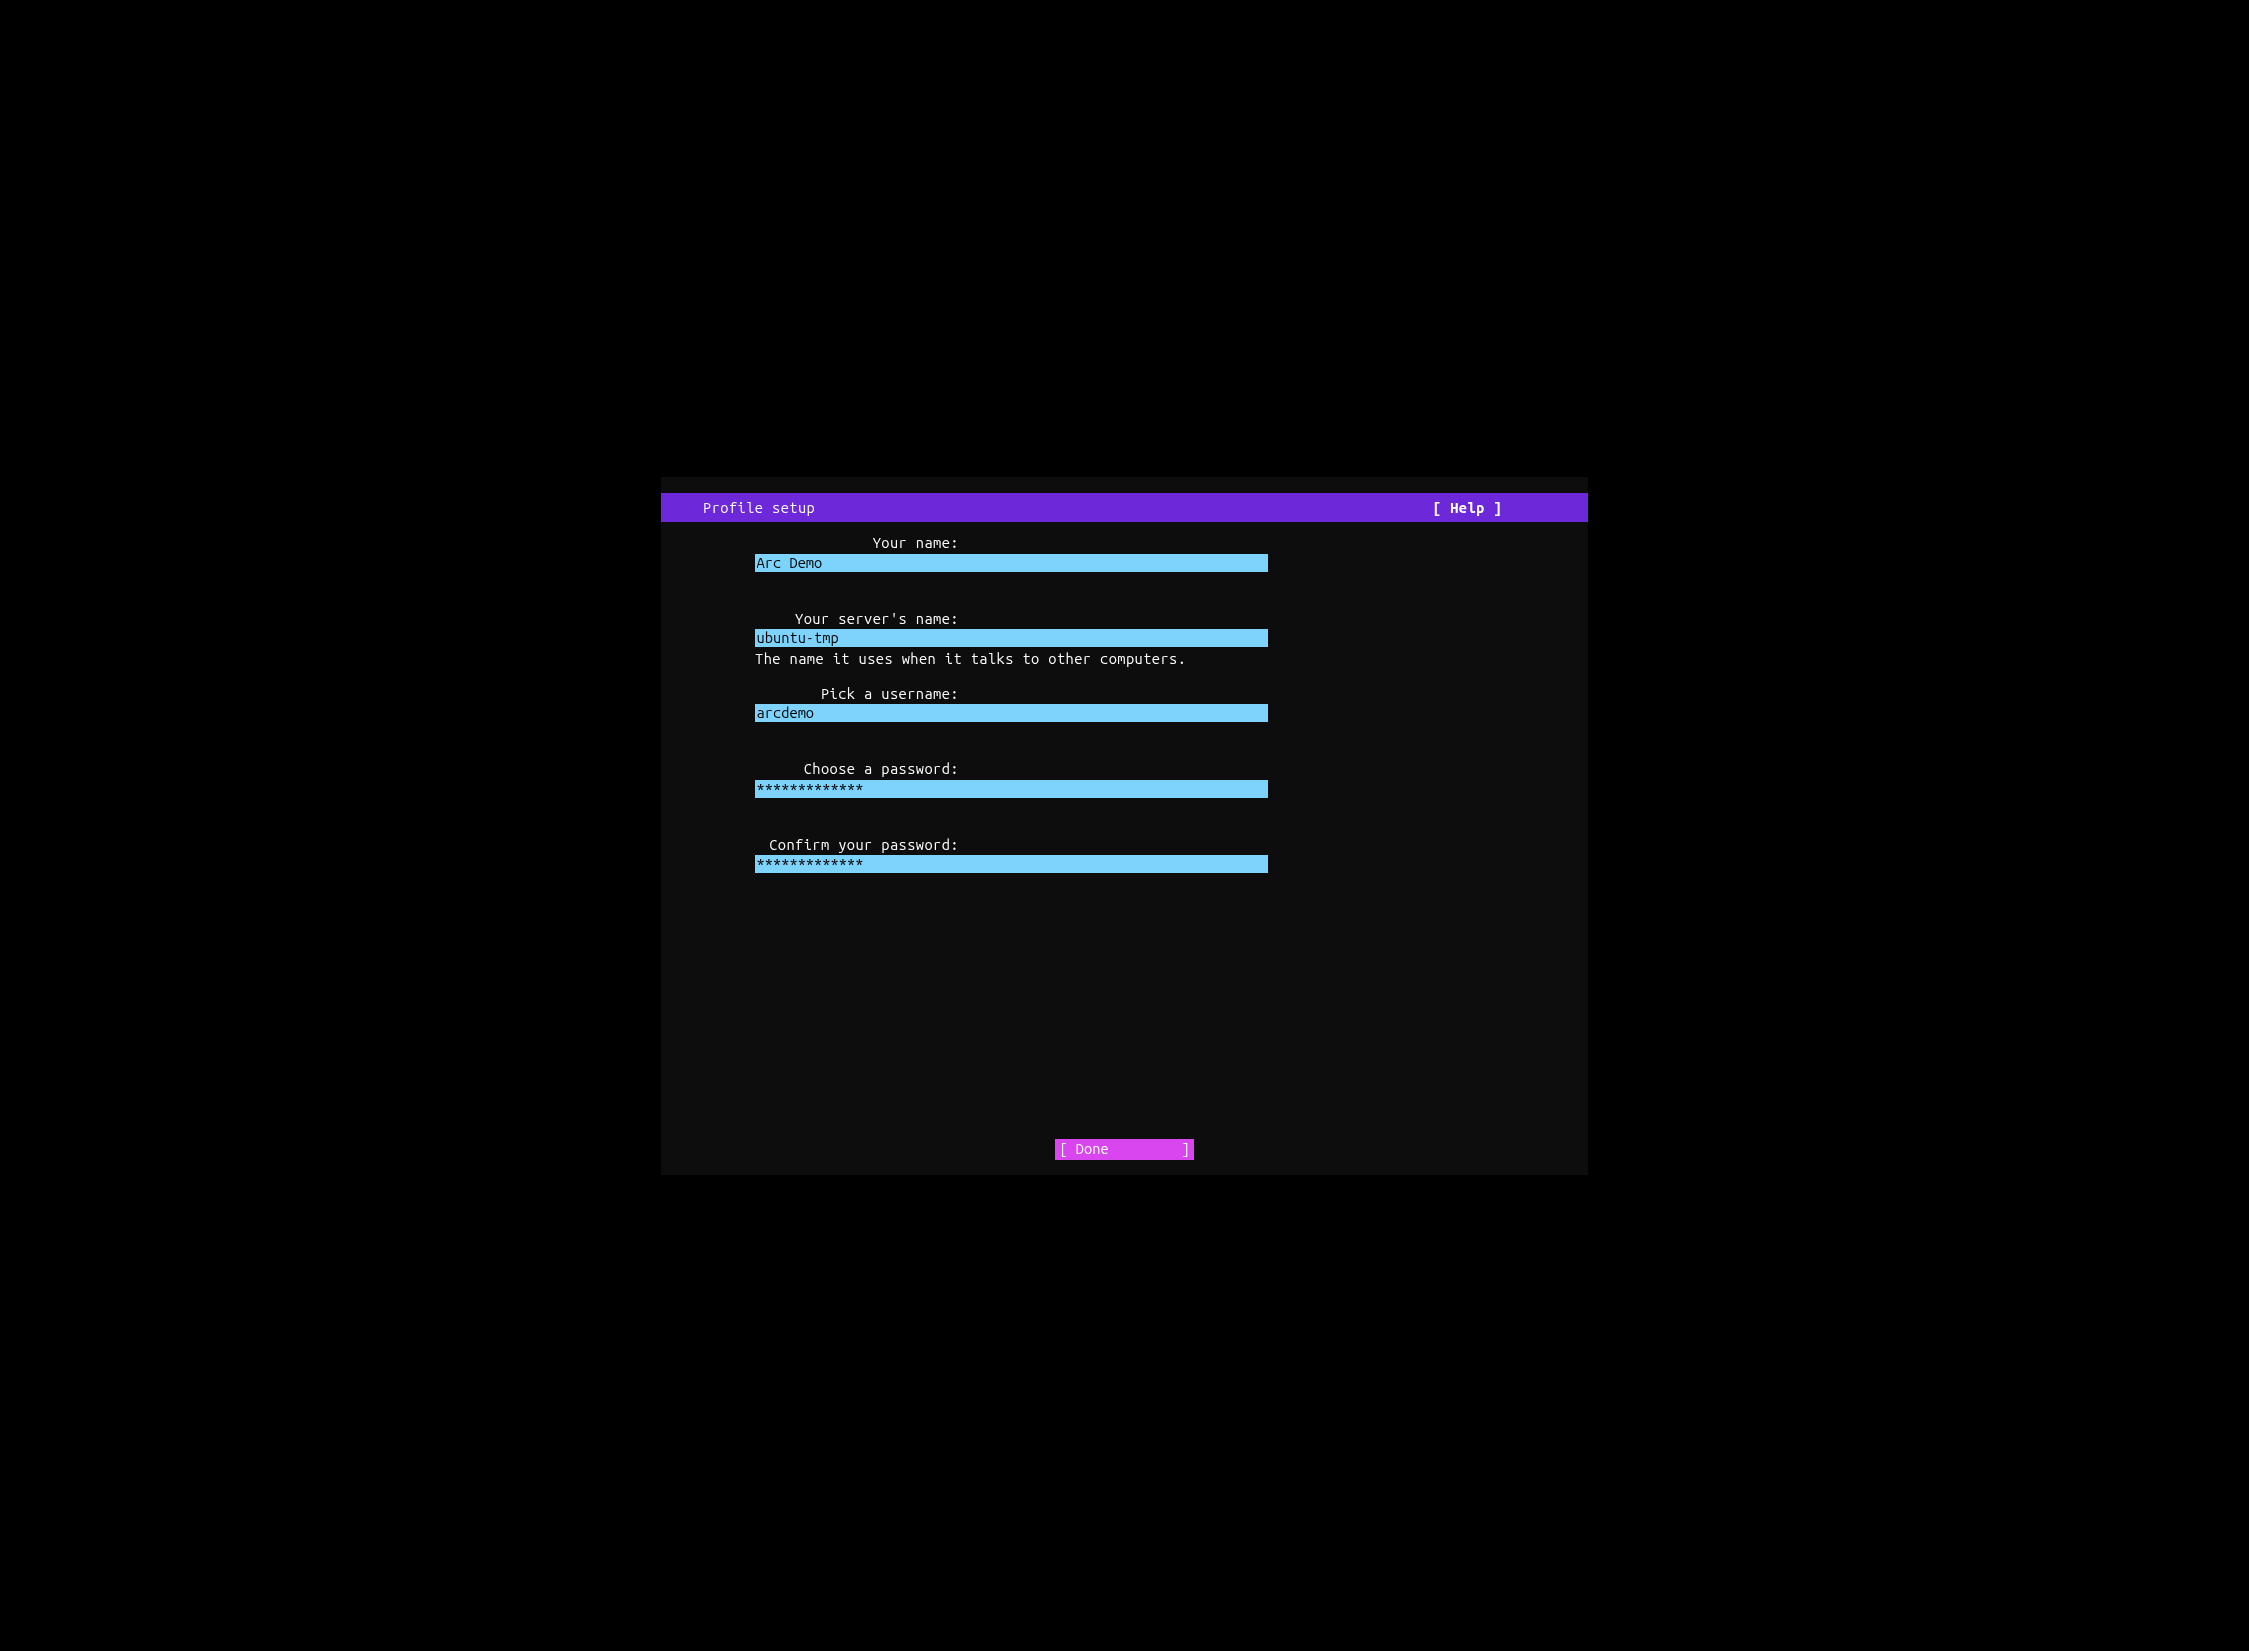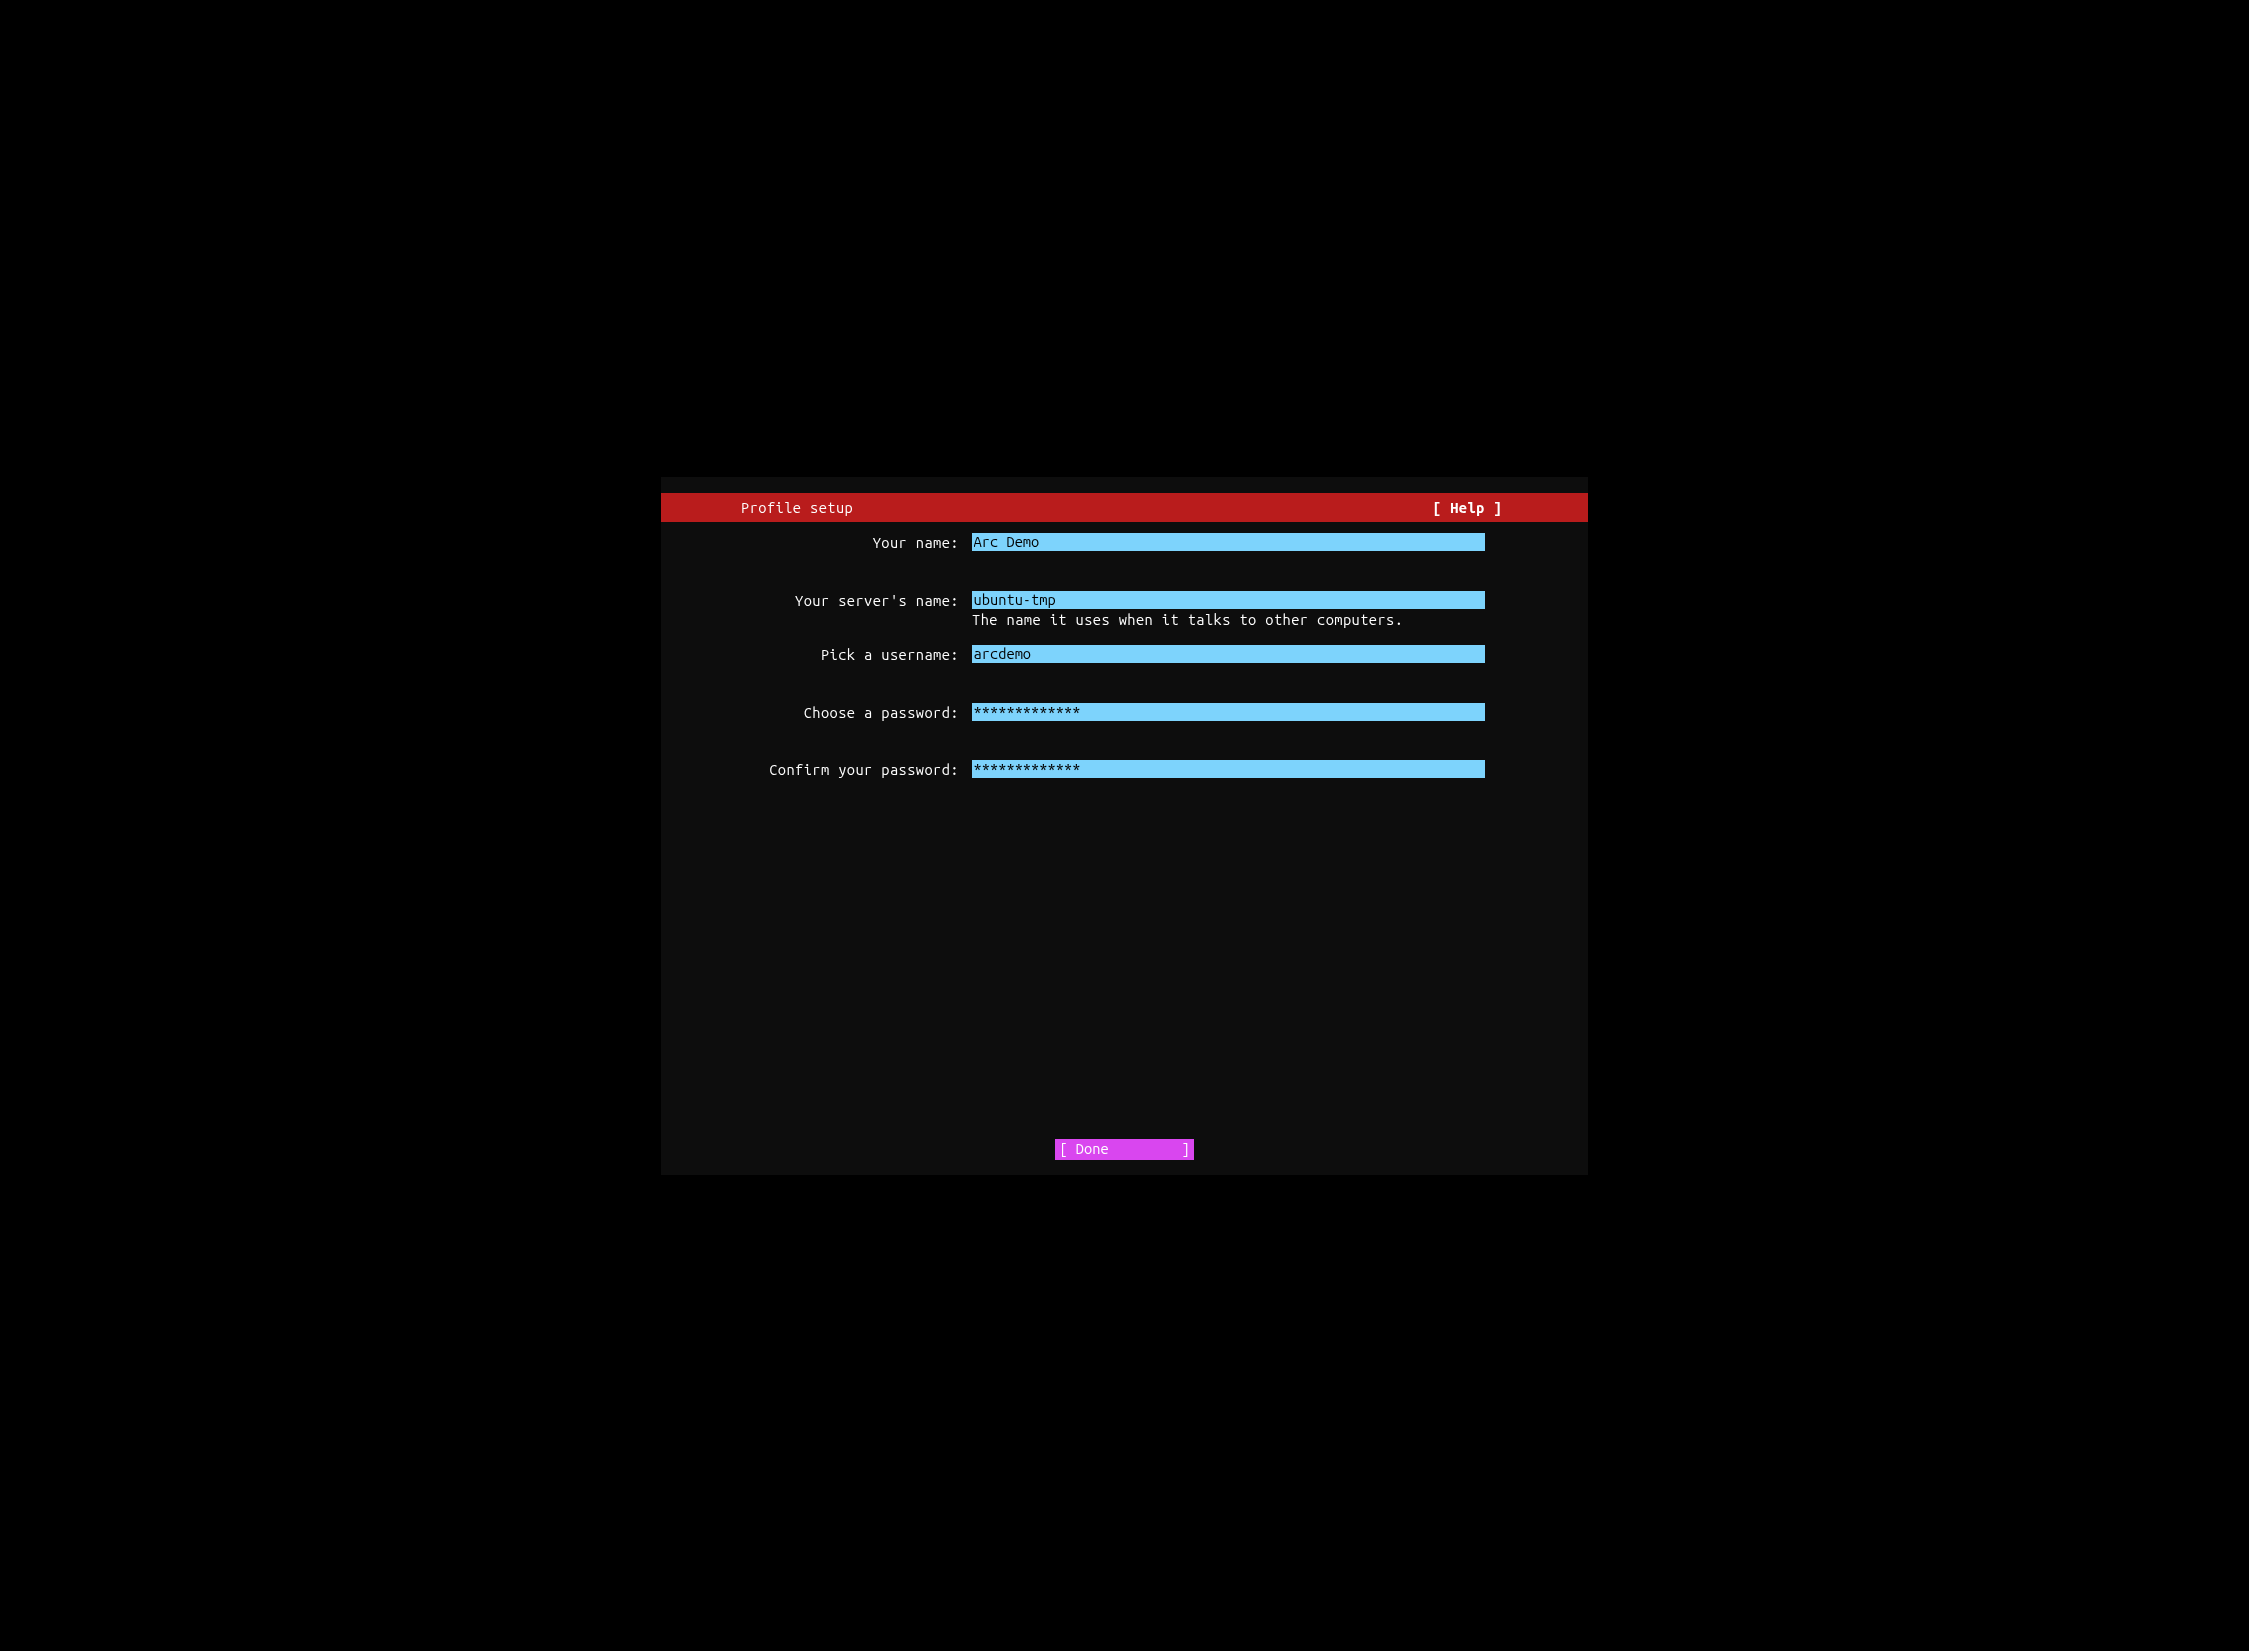--- a/index.html
+++ b/index.html
@@ -15,26 +15,26 @@
       justify-content: center;
     }
     .screen {
       width: 927px;
       height: 698px;
       background: #0d0d0d;
       position: relative;
       overflow: hidden;
     }
     .titlebar {
-      background: #b91c1c;
+      background: #6d28d9;
       height: 29px;
       display: flex;
       align-items: center;
       justify-content: space-between;
-      padding: 0 86px 0 80px;
+      padding: 0 86px 0 42px;
       margin-top: 16px;
     }
     .titlebar .title {
       color: #fff;
     }
     .titlebar .help {
       color: #fff;
       cursor: pointer;
       font-weight: bold;
     }
@@ -44,20 +44,21 @@
     .instructions {
       color: #fff;
       line-height: 1.32;
       margin-bottom: 17.6px;
       white-space: pre-wrap;
     }
     .form-row {
       display: flex;
       align-items: flex-start;
       margin-bottom: 10.3px;
+      flex-direction: column;
     }
     .form-row .label {
       width: 217px;
       text-align: right;
       padding-right: 13px;
       color: #fff;
       line-height: 20.5px;
     }
     .form-row .field-col {
       flex: 1;

